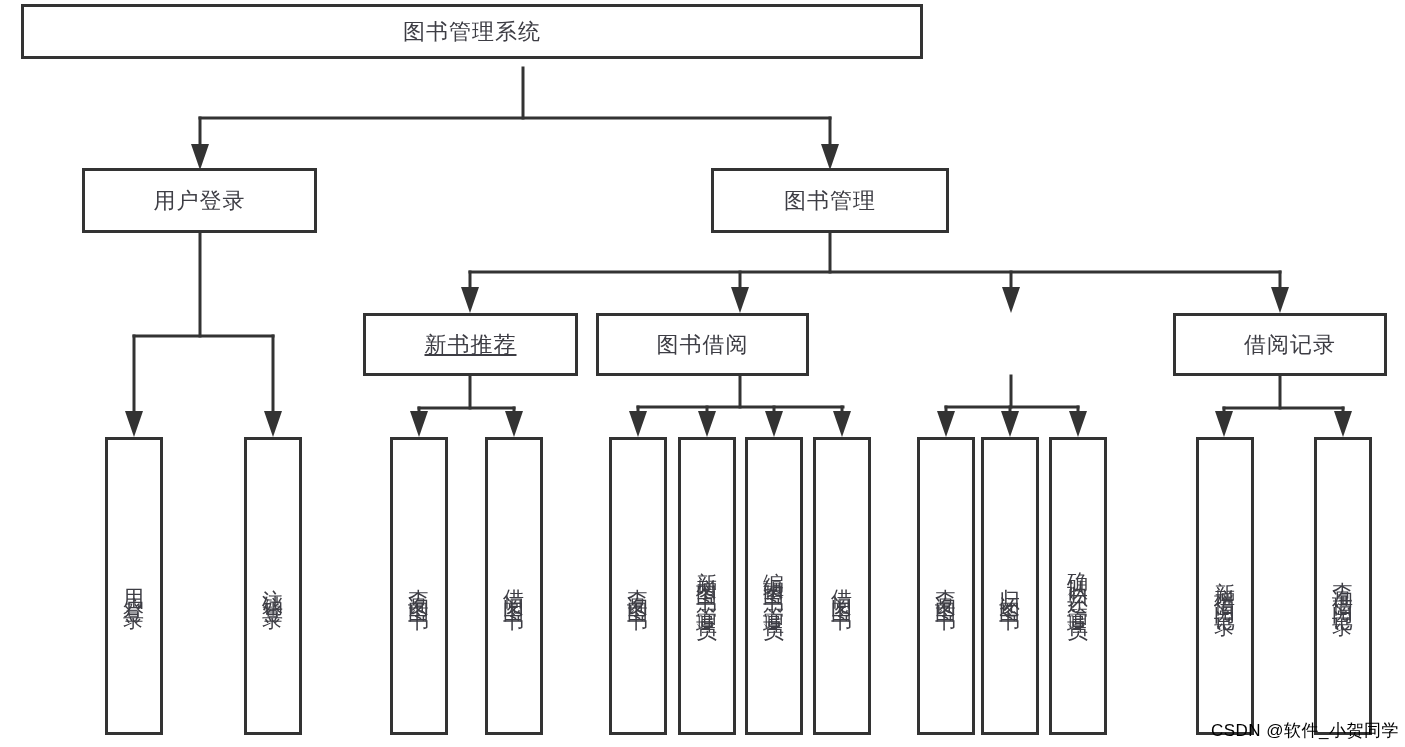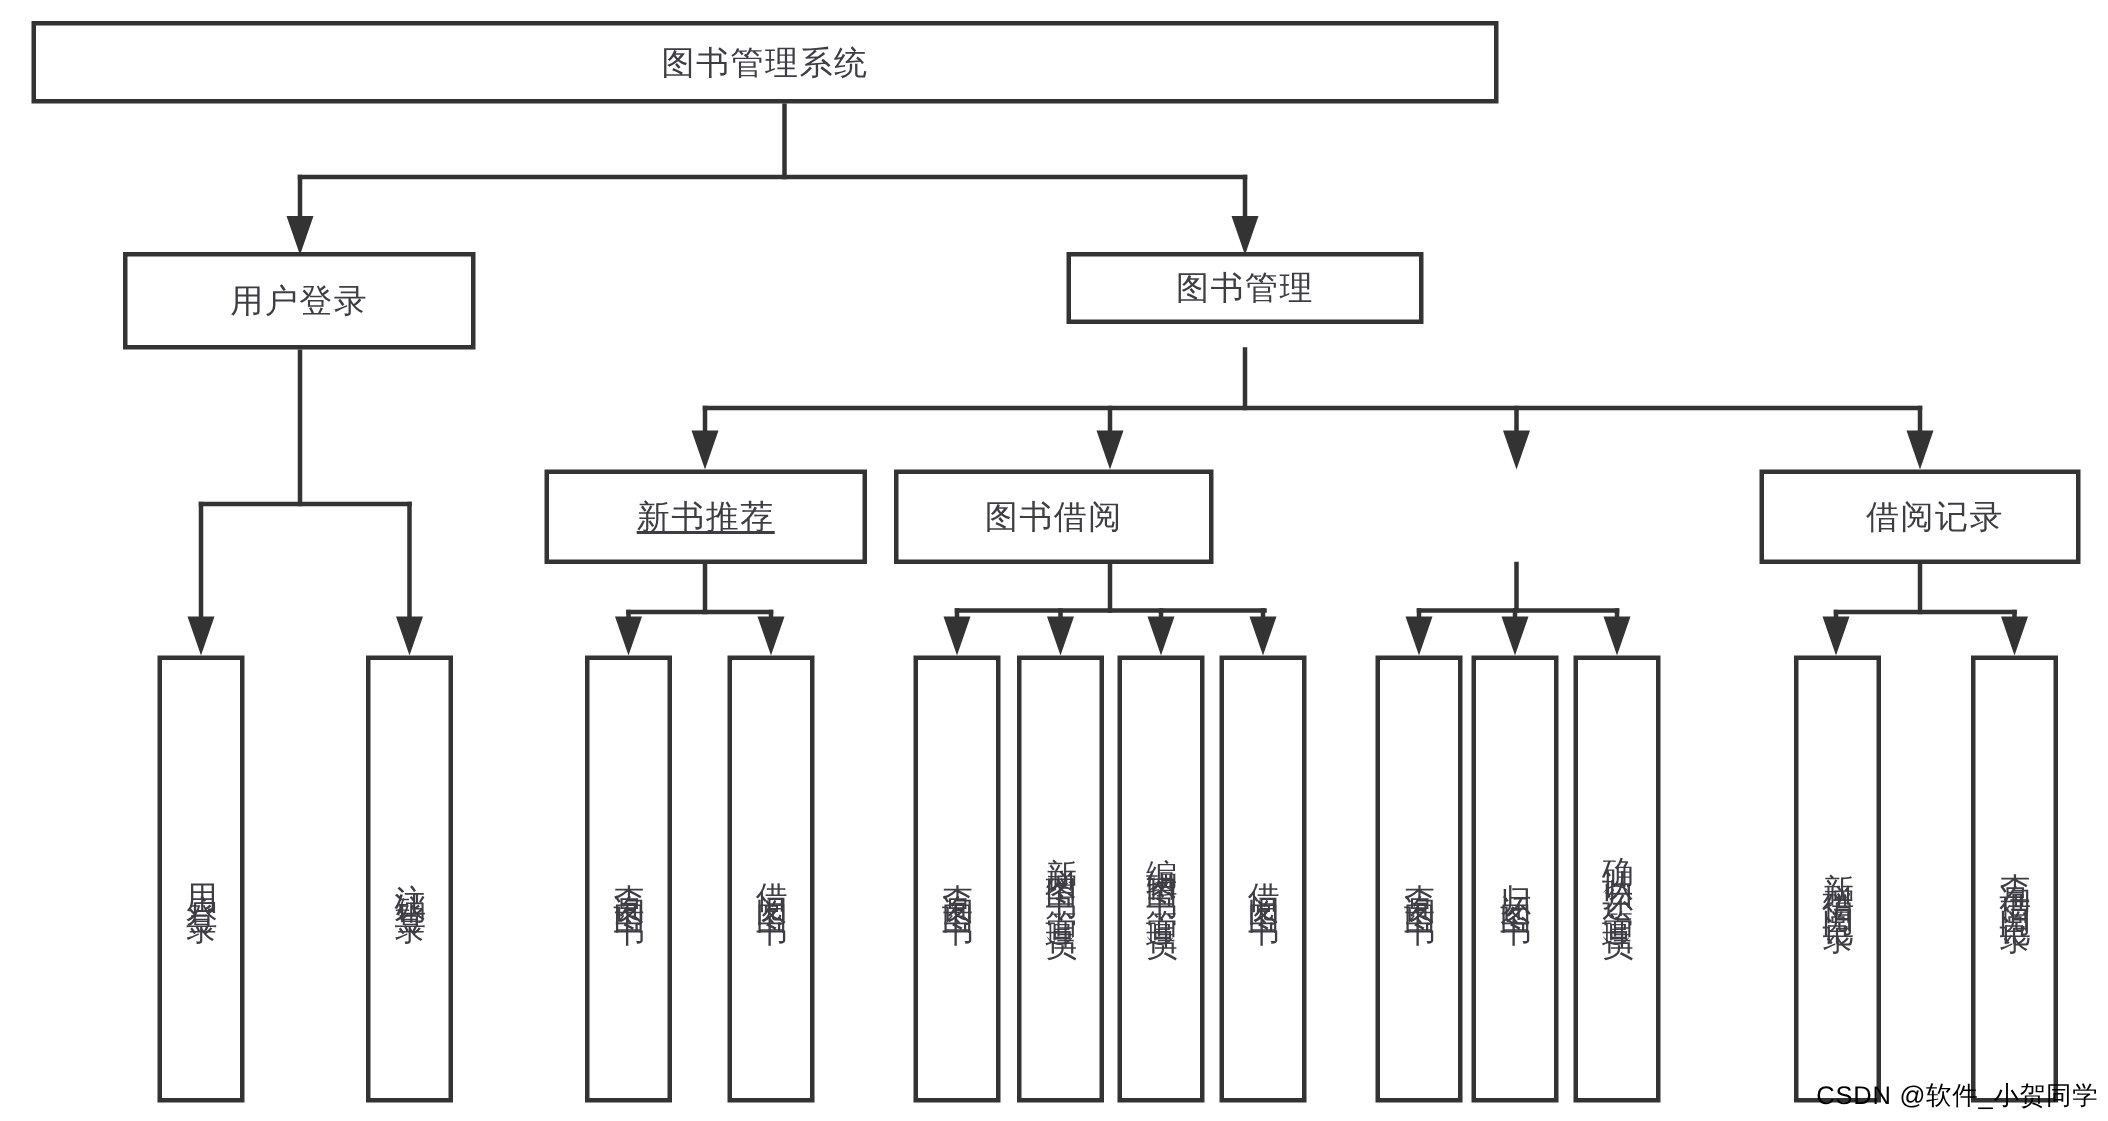--- a/index.html
+++ b/index.html
@@ -26,23 +26,23 @@
   .leaf .vtxt{
     writing-mode:vertical-rl;
     text-orientation:mixed;
     font-size:21px;
     letter-spacing:7px;
     line-height:1;
     color:#3d3d44;
     white-space:nowrap;
   }
   
-  .n-root{left:21px;top:14px;width:978px;height:55px;}
+  .n-root{left:21px;top:4px;width:902px;height:55px;}
   .n-l2-login{left:82px;top:168px;width:235px;height:65px;}
-  .n-l2-mgmt{left:711px;top:168px;width:238px;height:48px;}
+  .n-l2-mgmt{left:711px;top:168px;width:238px;height:65px;}
   .n-l3-newbook{left:363px;top:313px;width:215px;height:63px;text-decoration:underline;}
   .n-l3-borrow{left:596px;top:313px;width:213px;height:63px;}
   .n-l3-current{left:902px;top:313px;width:218px;height:63px;}
   .n-l3-record{left:1173px;top:313px;width:214px;height:63px;padding-left:20px;}
   .n-leaf-1{left:105px;}
   .n-leaf-2{left:244px;}
   .n-leaf-3{left:390px;}
   .n-leaf-4{left:485px;}
   .n-leaf-5{left:609px;}
   .n-leaf-6{left:678px;}

